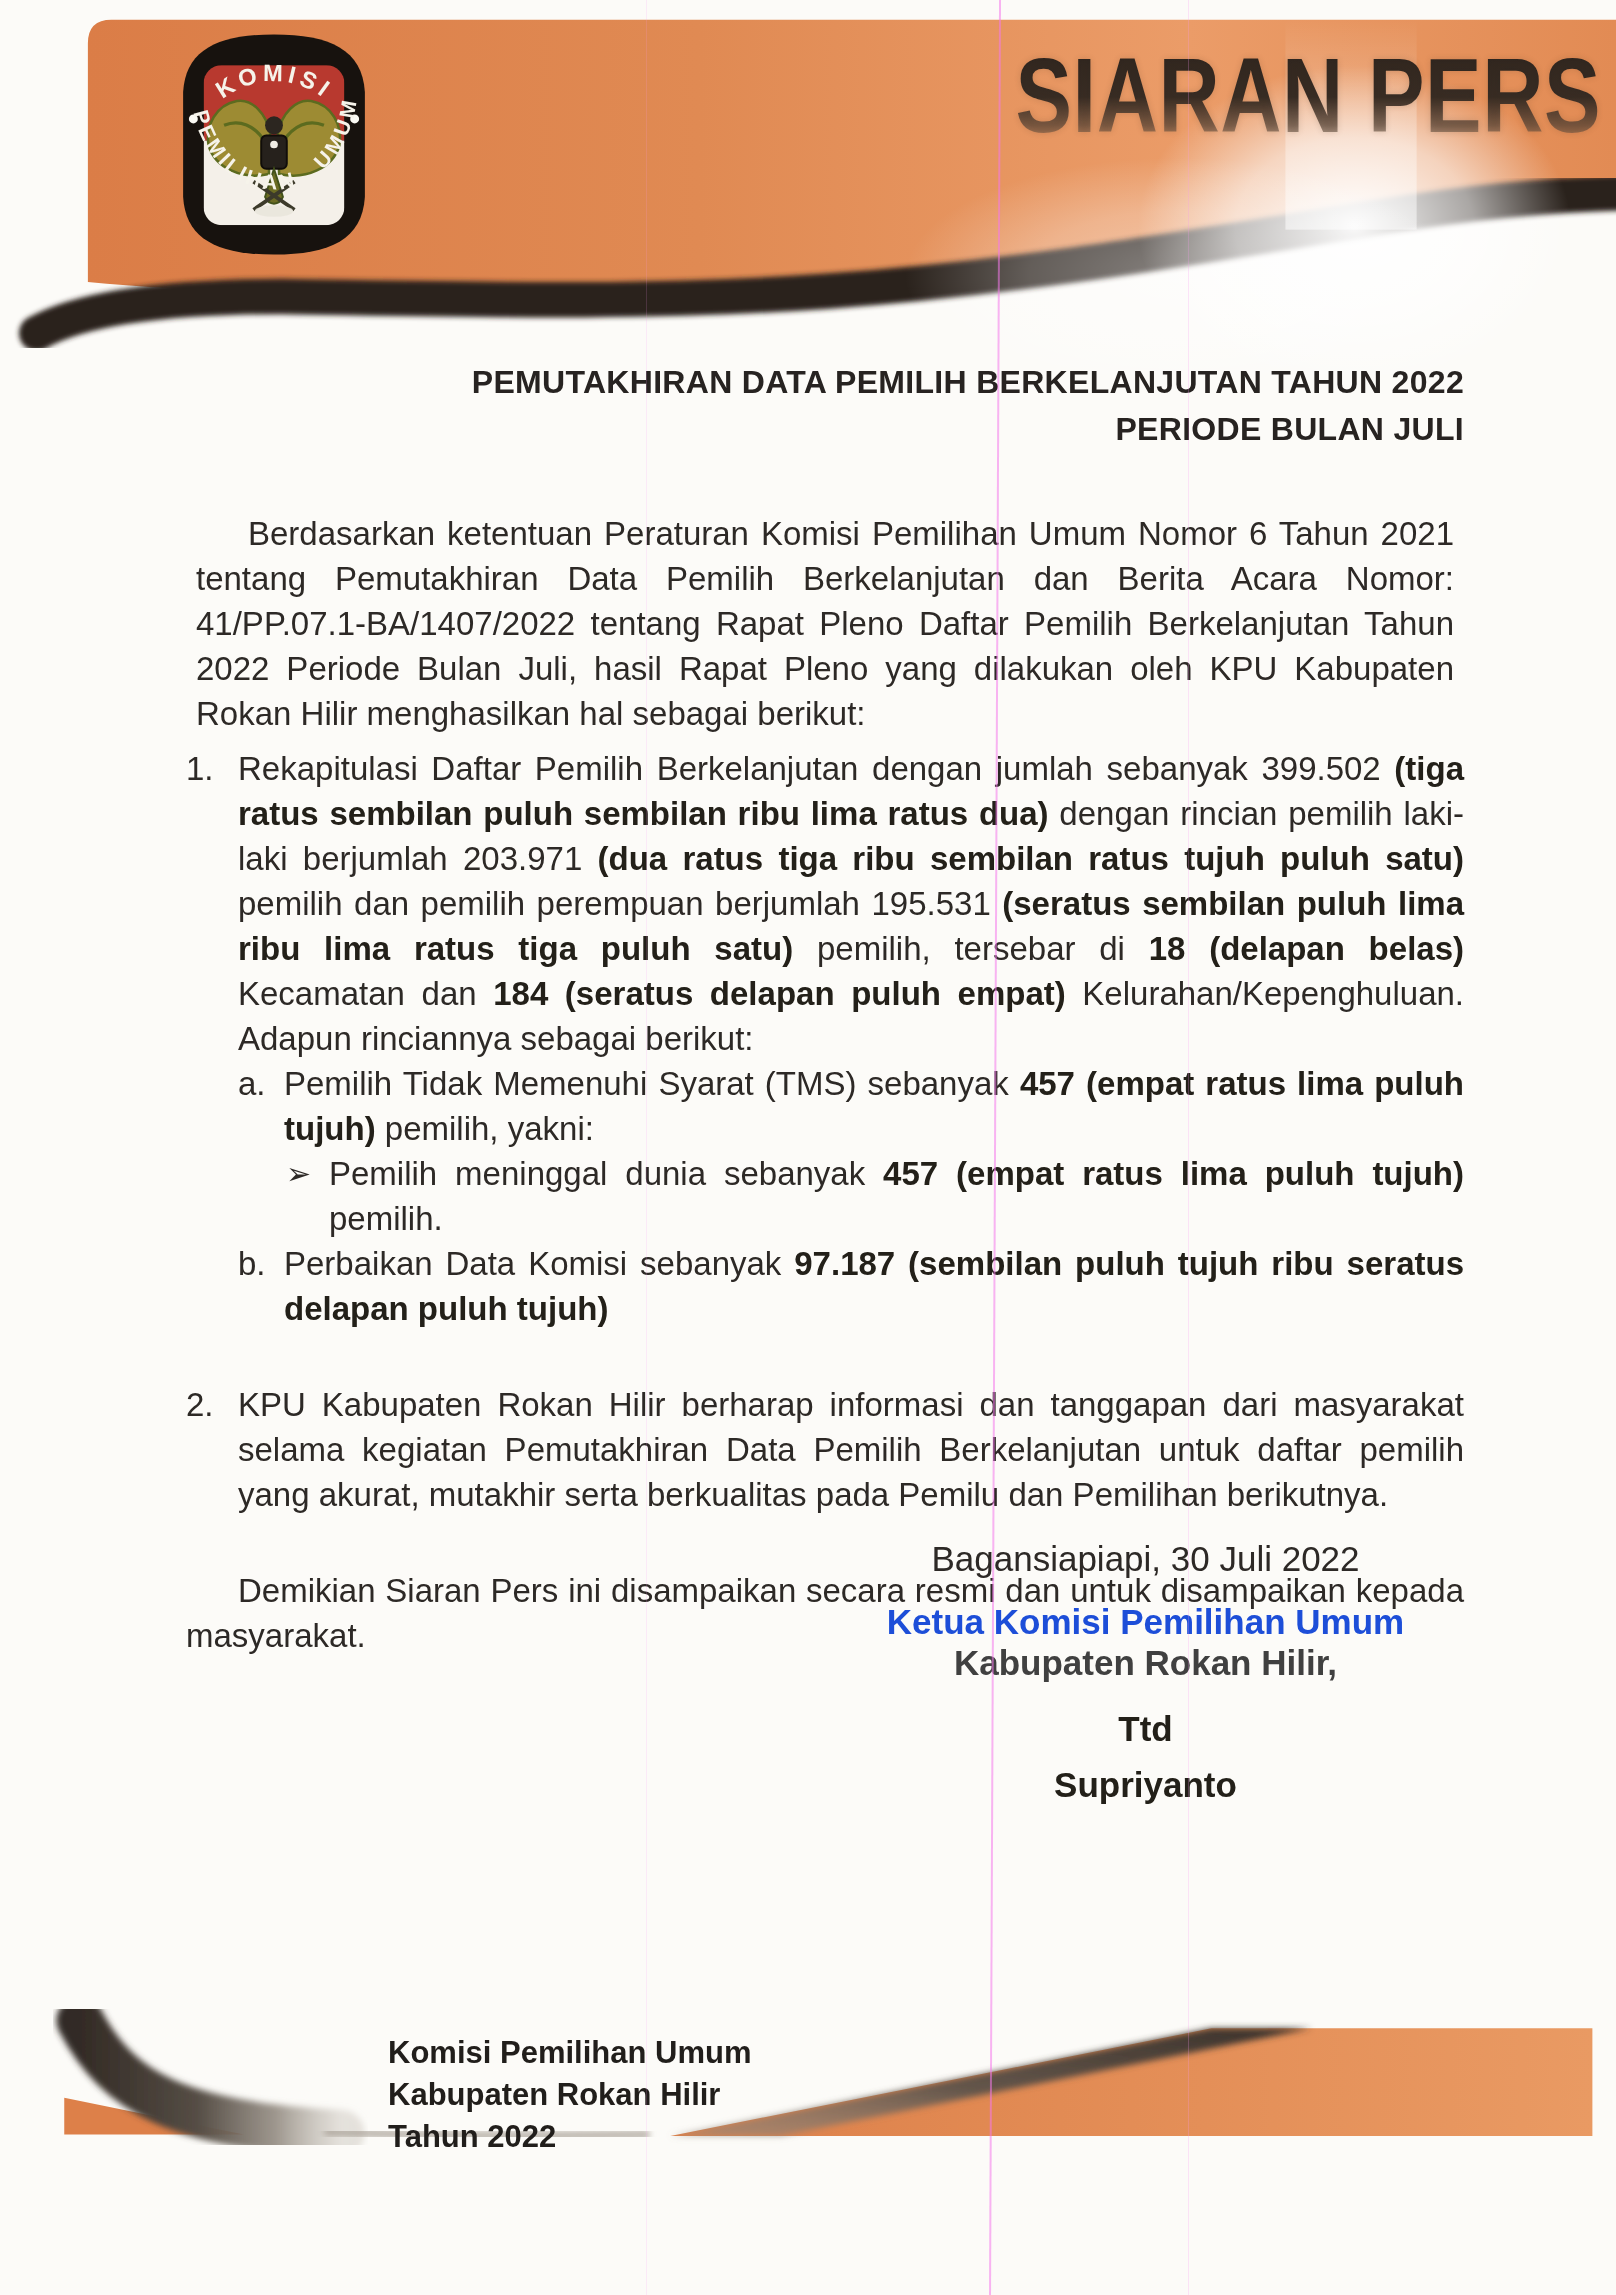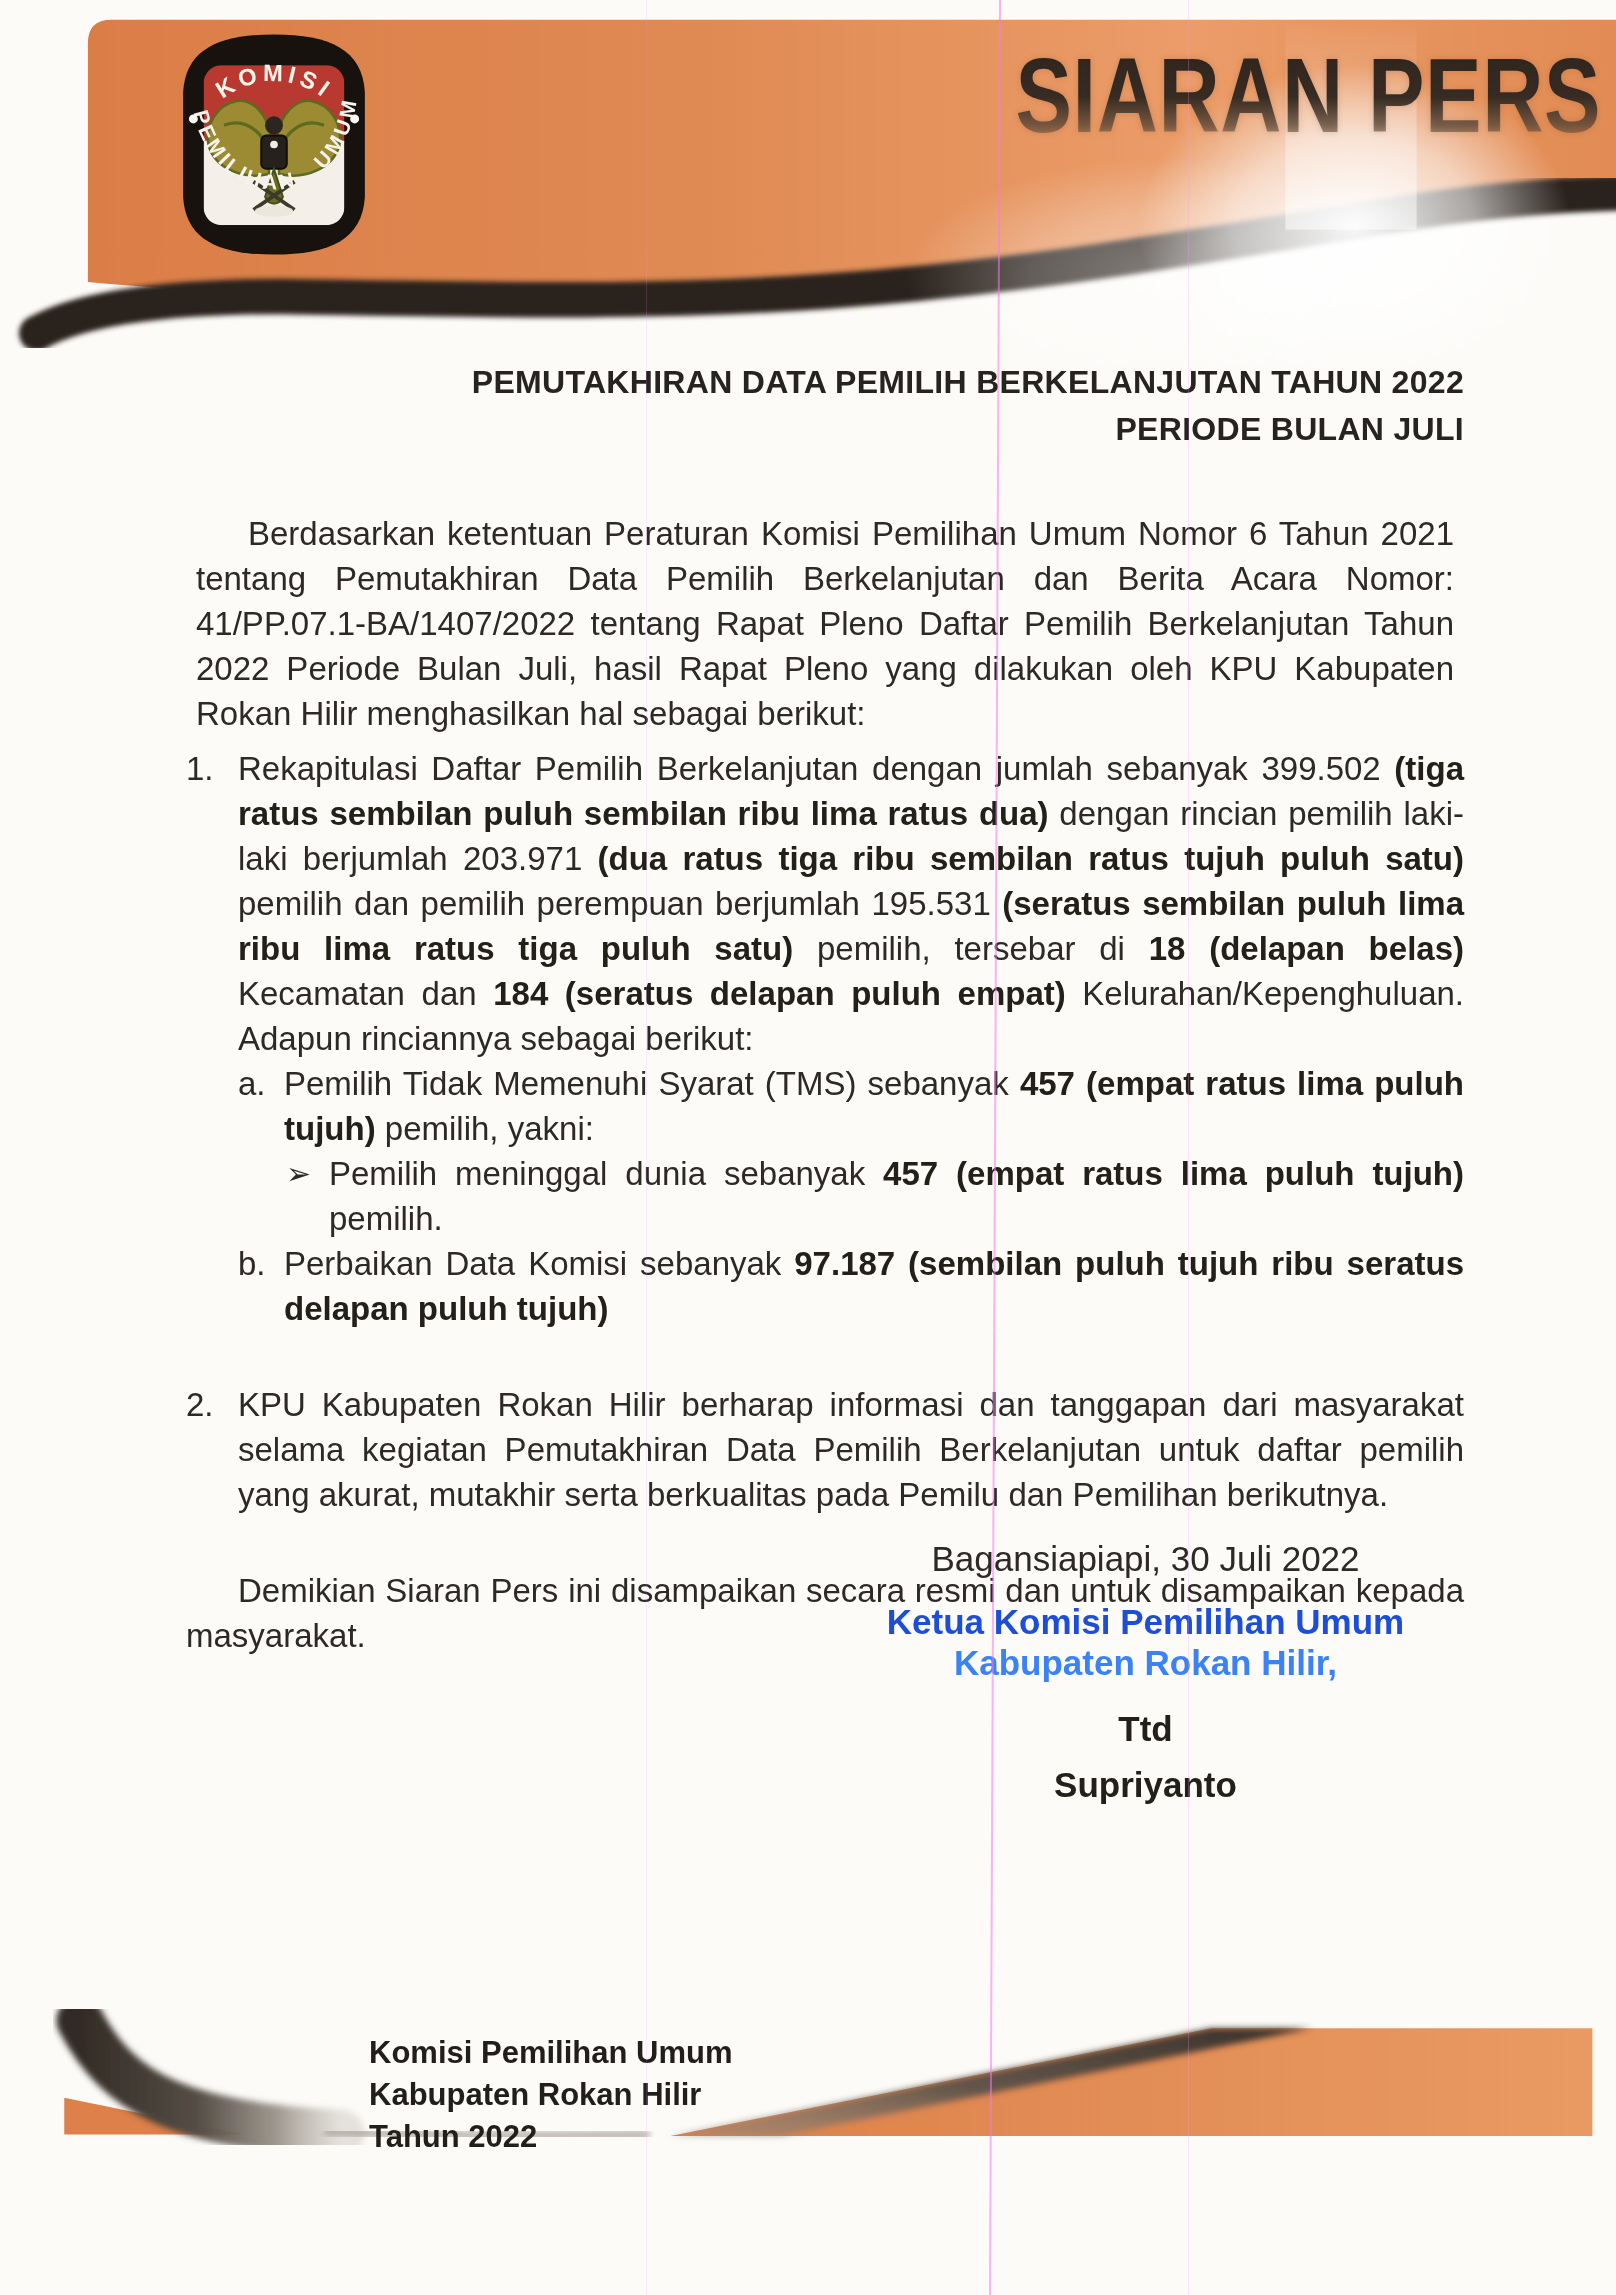--- a/index.html
+++ b/index.html
@@ -51,21 +51,21 @@
     text-align:center; font-size:35px; line-height:41px;
   }
   .sig-place{font-weight:normal;}
   .sig-role{font-weight:bold; margin-top:22px; color:#1d4ed8;}
   .sig-ttd{font-weight:bold; margin-top:25px; color:#232019;text-align:center;}
   .sig-name{font-weight:bold; margin-top:15px; color:#232019;}
 
   
   #footer-art{position:absolute; top:1994px; left:0;}
   .footer-text{
-    position:absolute; top:2032px; left:369px;
+    position:absolute; top:2032px; left:388px;
     font-weight:bold; font-size:31px; line-height:42px;
     color:#211e1b; letter-spacing:0;
   }
 
   
   .scan-line{position:absolute; top:-13px; height:2335px; pointer-events:none;}
   .scan-strong{left:994px; width:2px; background:rgba(244,120,235,0.55); transform:rotate(0.25deg);}
   .scan-faint-1{left:646px;  width:1.3px; background:rgba(248,150,240,0.16);}
   .scan-faint-2{left:1188px; width:1.3px; background:rgba(248,150,240,0.25);}
 </style>
@@ -193,21 +193,21 @@
       <div class="li-num">2.</div>
       <div class="li-body">KPU Kabupaten Rokan Hilir berharap informasi dan tanggapan dari masyarakat selama kegiatan Pemutakhiran Data Pemilih Berkelanjutan untuk daftar pemilih yang akurat, mutakhir serta berkualitas pada Pemilu dan Pemilihan berikutnya.</div>
     </div>
 
     <p class="indent" style="margin:51px 0 0 0;">Demikian Siaran Pers ini disampaikan secara resmi dan untuk disampaikan kepada masyarakat.</p>
   </div>
 
   <div class="signature">
     <div class="sig-place">Bagansiapiapi, 30 Juli 2022</div>
     <div class="sig-role">Ketua Komisi Pemilihan Umum</div>
-    <div style="font-weight:bold;color:#3b82f6;">Kabupaten Rokan Hilir,</div>
+    <div style="font-weight:bold;color:#404040;">Kabupaten Rokan Hilir,</div>
     <div class="sig-ttd">Ttd</div>
     <div class="sig-name">Supriyanto</div>
   </div>
 
   <svg id="footer-art" width="1616" height="171" viewBox="0 0 2464 260">
     <defs>
       <linearGradient id="fBandL" x1="0" y1="0" x2="1" y2="0">
         <stop offset="0" stop-color="#332b25"></stop>
         <stop offset="0.45" stop-color="#554d45"></stop>
         <stop offset="0.75" stop-color="#8d857b" stop-opacity="0.85"></stop>

